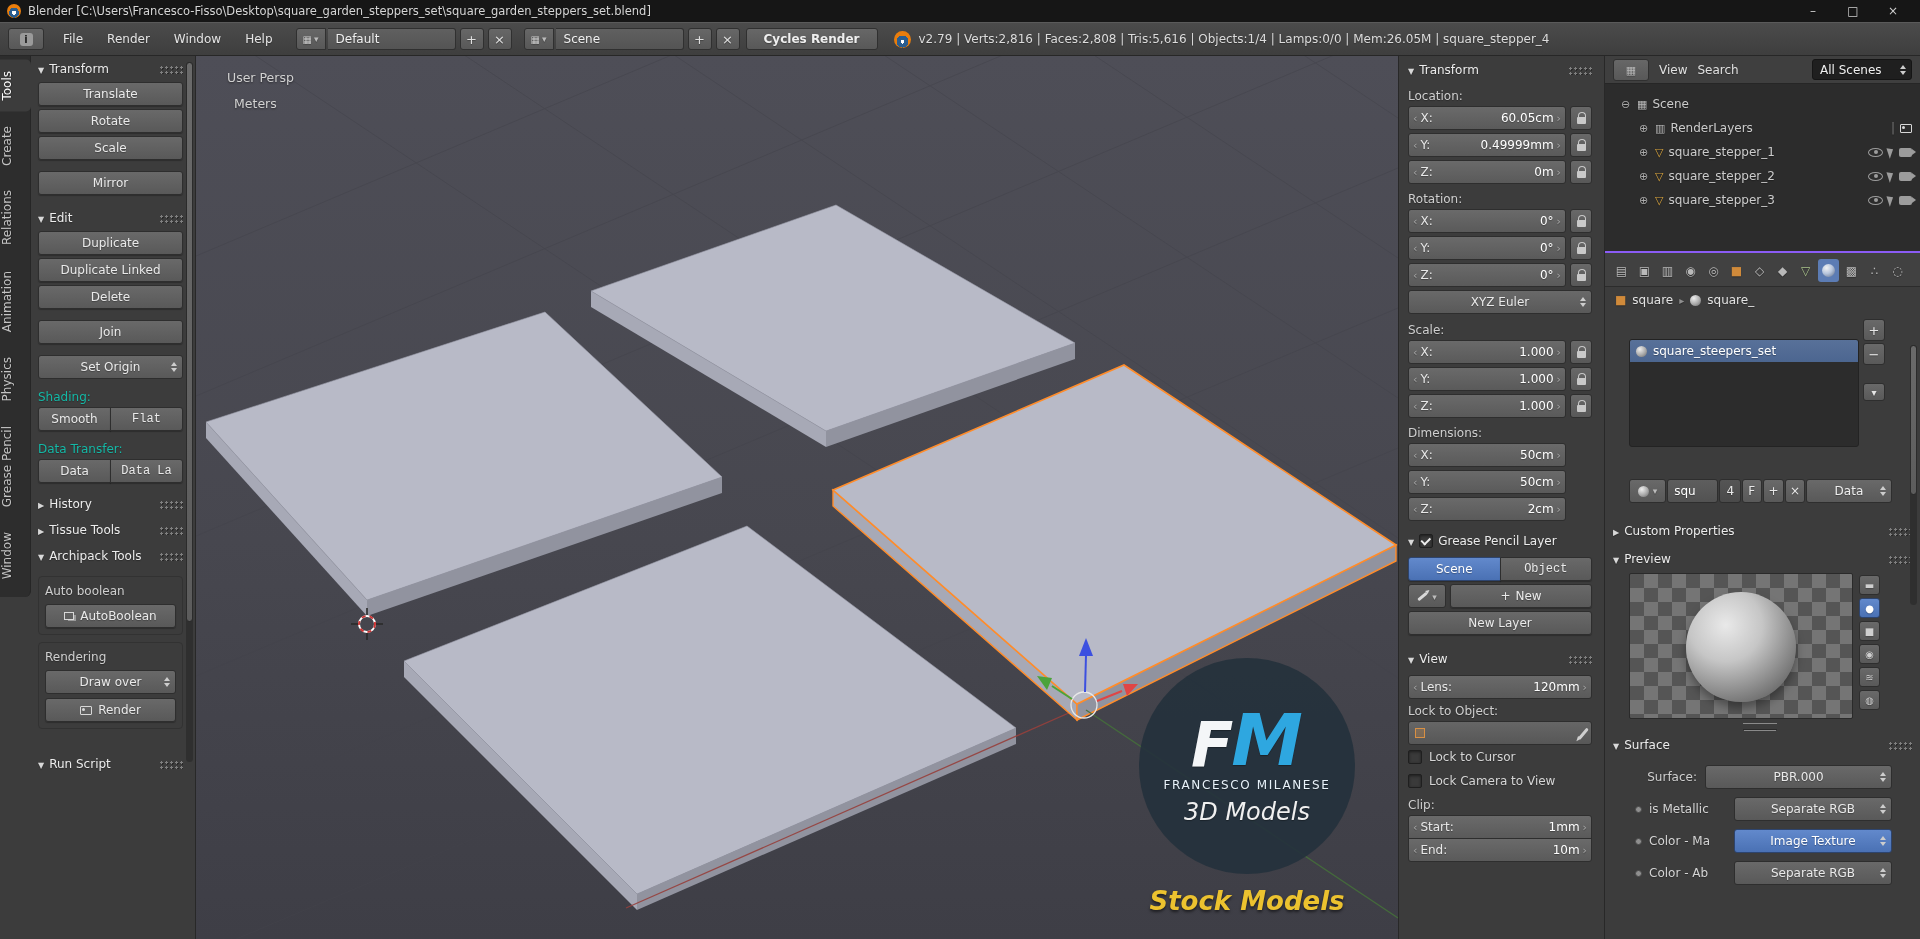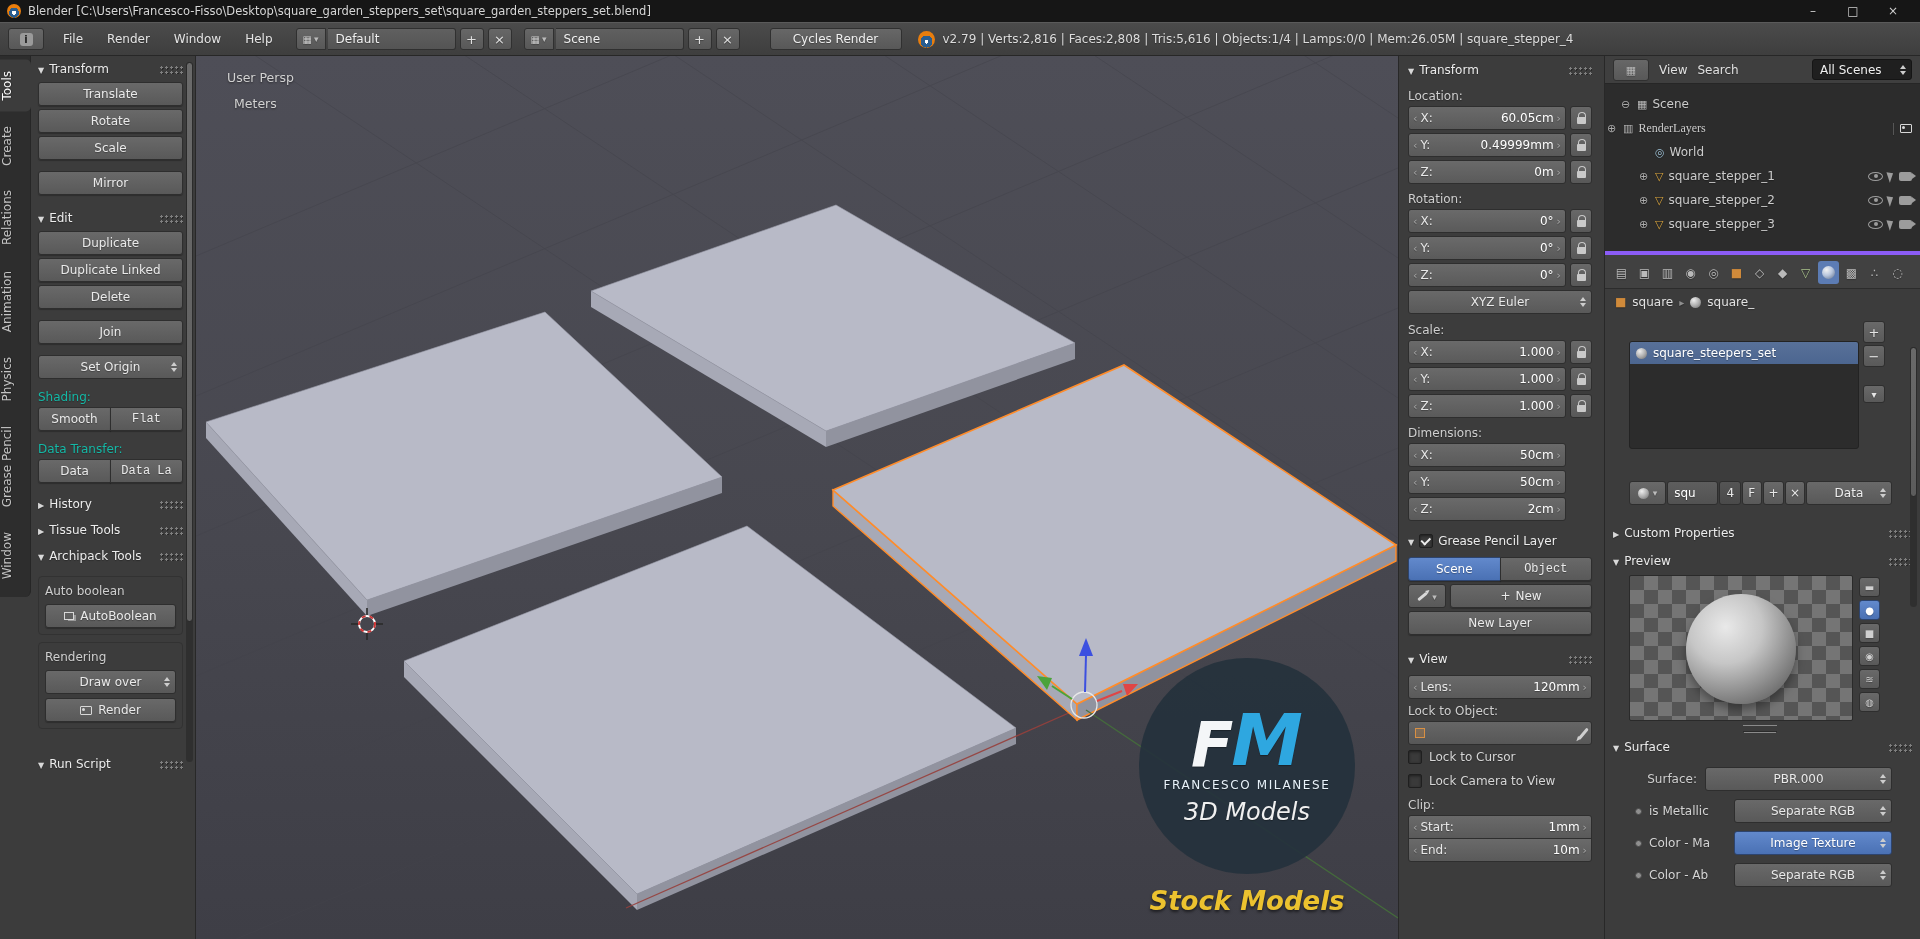--- a/index.html
+++ b/index.html
@@ -18,21 +18,21 @@
 .menu-item{padding:4px 11px;border-radius:3px;color:#e4e4e4;}
 .ed-btn{width:36px;height:22px;background:linear-gradient(#676767,#585858);border:1px solid #303030;border-radius:3px;display:flex;align-items:center;justify-content:center;gap:3px;margin-right:6px;}
 .i-info{width:13px;height:13px;border-radius:3px;background:#9a9a9a;color:#222;font-size:10px;font-weight:bold;display:flex;align-items:center;justify-content:center;text-shadow:none;}
 .i-info::before{content:"i";}
 .selector{display:flex;align-items:flex-start;margin-left:10px;gap:2px;}
 .sel-icon{width:30px;height:22px;background:linear-gradient(#676767,#585858);border:1px solid #303030;border-radius:3px 0 0 3px;display:flex;align-items:center;justify-content:center;gap:2px;color:#ccc;}
 .sel-icon::before{content:"▦";font-size:10px;}
 .sel-icon::after{content:"▾";font-size:9px;color:#bbb;}
 .sel-field{width:128px;height:22px;background:linear-gradient(#606060,#545454);border:1px solid #303030;border-left:none;border-radius:0 3px 3px 0;display:flex;align-items:center;padding:0 8px;color:#f0f0f0;}
 .mini{width:24px;height:22px;background:linear-gradient(#676767,#585858);border:1px solid #303030;border-radius:3px;display:flex;align-items:center;justify-content:center;color:#e0e0e0;font-size:13px;margin-left:2px;}
-.engine{width:132px;height:22px;margin-left:28px;background:linear-gradient(#676767,#585858);border:1px solid #303030;border-radius:3px;display:flex;align-items:center;justify-content:center;color:#efefef;}
+.engine{width:132px;height:22px;margin-left:4px;background:linear-gradient(#676767,#585858);border:1px solid #303030;border-radius:3px;display:flex;align-items:center;justify-content:center;color:#efefef;font-weight:bold;}
 .bbadge{width:17px;height:17px;border-radius:50%;background:radial-gradient(circle at 50% 62%,#ffffff 0 2px,#2a5d8f 2px 6px,#e87d0d 6px);margin:0 6px 0 14px;flex:0 0 17px;}
 .stats{color:#dcdcdc;white-space:nowrap;}
 
 
 .main{flex:1;display:flex;min-height:0;}
 
 
 .side-tabs{width:31px;flex:0 0 31px;background:#3c3c3c;display:flex;flex-direction:column;}
 .tabs-dark{background:#2d2d2d;border-right:1px solid #262626;padding:4px 0 6px 0;display:flex;flex-direction:column;gap:3px;border-radius:0 0 6px 0;}
 .side-tab{writing-mode:vertical-rl;transform:rotate(180deg);font-size:12px;color:#c4c4c4;padding:11px 0;width:31px;text-align:center;border-radius:5px 0 0 5px;}
@@ -120,21 +120,21 @@
 .g-mesh::before{content:"▽";color:#d9a43c;font-size:11px;}
 .orow .name{margin-right:auto;}
 .i-eye{width:15px;height:9px;border:1.3px solid #9c9c9c;border-radius:50%;position:relative;flex:0 0 15px;}
 .i-eye::after{content:"";position:absolute;left:4.5px;top:1.5px;width:4px;height:4px;background:#9c9c9c;border-radius:50%;}
 .i-cursor{width:0;height:0;border-left:6px solid #9c9c9c;border-top:3px solid transparent;border-bottom:8px solid transparent;transform:rotate(-18deg);flex:0 0 6px;}
 .i-cam{width:13px;height:9px;background:#9c9c9c;border-radius:2px;position:relative;flex:0 0 13px;}
 .i-cam::before{content:"";position:absolute;right:-4px;top:1.5px;border-top:3px solid transparent;border-bottom:3px solid transparent;border-left:4px solid #9c9c9c;}
 .pipe{color:#777;}
 
 
-.props{flex:1;background:#3c3c3c;border-top:4px solid #8b5cf6;position:relative;overflow:hidden;color:#d8d8d8;}
+.props{flex:1;background:#3c3c3c;border-top:2px solid #8b5cf6;position:relative;overflow:hidden;color:#d8d8d8;}
 .ptabs{display:flex;gap:2px;align-items:center;padding:6px 6px 4px 6px;background:#414141;border-bottom:1px solid #2c2c2c;}
 .ptab{width:21px;height:23px;display:flex;align-items:center;justify-content:center;border-radius:3px;color:#b9b9b9;font-size:12px;}
 .ptab.active{background:#5c7cb4;color:#fff;}
 .g-ed::before{content:"▤";}
 .g-render::before{content:"▣";}
 .g-layers::before{content:"▥";}
 .g-scn::before{content:"◉";}
 .g-wrld::before{content:"◎";}
 .g-obj::before{content:"■";color:#d08a3a;}
 .g-con::before{content:"◇";}
@@ -596,31 +596,26 @@
               <span>All Scenes</span>
               <span class="darrows"></span>
             </div>
         </div>
         <div style="padding-top:8px;">
           <div class="orow" style="padding-left:14px;">
             <span class="tw tw-col"></span>
               <span class="g-scene"></span>
               <span class="name">Scene</span>
           </div>
-          <div class="orow" style="font-family:Liberation Serif, serif;">
+          <div class="orow" style="padding-left:32px;">
             <span class="tw tw-exp"></span>
               <span class="g-rl"></span>
               <span class="name">RenderLayers</span>
             <span class="pipe">|</span>
               <span class="i-photo" style="margin-right:0;"></span>
-          </div>
-          <div class="orow" style="padding-left:32px;">
-            <span class="tw"></span>
-              <span class="g-world"></span>
-              <span class="name">World</span>
           </div>
           <div class="orow" style="padding-left:32px;">
             <span class="tw tw-exp"></span>
               <span class="g-mesh"></span>
               <span class="name">square_stepper_1</span>
             <span class="i-eye"></span>
               <span class="i-cursor"></span>
               <span class="i-cam"></span>
           </div>
           <div class="orow" style="padding-left:32px;">

